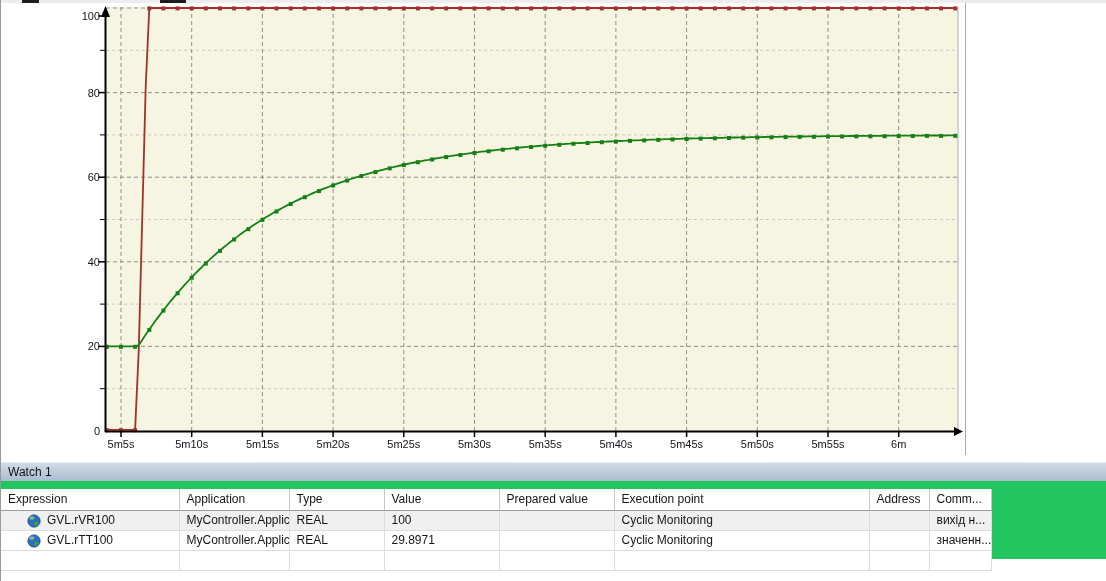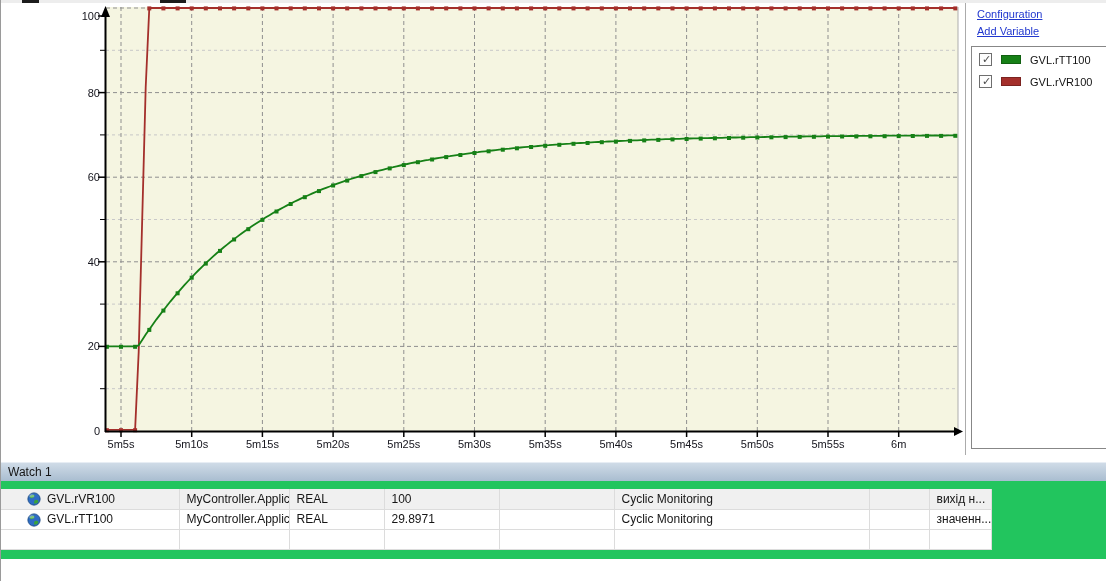--- a/index.html
+++ b/index.html
@@ -249,52 +249,45 @@
         <text x="757.3000000000001" y="445" text-anchor="middle" font-size="11" fill="#14141c">5m50s</text>
         <line x1="828" y1="428" x2="828" y2="434" stroke="#000000" stroke-width="1.5"></line>
         <text x="828" y="445" text-anchor="middle" font-size="11" fill="#14141c">5m55s</text>
         <line x1="898.7" y1="428" x2="898.7" y2="434" stroke="#000000" stroke-width="1.5"></line>
         <text x="898.7" y="445" text-anchor="middle" font-size="11" fill="#14141c">6m</text>
       </svg>
   </div>
 
   <div class="panel-divider"></div>
 
-  <div class="right-panel">
-    <a class="link cfg">Configuration</a>
-    <a class="link addv">Add Variable</a>
-
-    <div class="legend-box">
-      <div class="legend-item">
-        <span class="checkbox checked"></span>
-        <span class="swatch" style="background: rgb(22, 128, 22);"></span>
-        <span class="legend-label">GVL.rTT100</span>
-      </div>
-      <div class="legend-item">
-        <span class="checkbox checked"></span>
-        <span class="swatch" style="background: rgb(164, 47, 43);"></span>
-        <span class="legend-label">GVL.rVR100</span>
-      </div>
-    </div>
-  </div>
 
   <div class="watch-panel">
     <div class="watch-title">Watch 1</div>
     <table class="watch-table">
       <colgroup>
         <col style="width:178px">
           <col style="width:110px">
           <col style="width:95px">
           <col style="width:115px">
         <col style="width:115px">
           <col style="width:255px">
           <col style="width:60px">
           <col style="width:62px">
       </colgroup>
       <tbody>
+          <tr>
+        <th>Expression</th>
+        <th>Application</th>
+        <th>Type</th>
+        <th>Value</th>
+        <th>Prepared value</th>
+        <th>Execution point</th>
+        <th>Address</th>
+        <th>Comm...</th>
+      </tr>
       <tr class="hl">
         <td class="expr-cell">
           <svg class="globe" viewBox="0 0 16 16">
             <circle cx="8" cy="8" r="7" fill="#2e6cc4" stroke="#184a86" stroke-width="1"></circle>
             <path d="M3 5 Q6 2 9 4 Q8 7 5 7 Q3 7 3 5 Z" fill="#3aa33a"></path>
             <path d="M9 9 Q13 8 13 11 Q11 14 8 13 Q8 10 9 9 Z" fill="#3aa33a"></path>
             <ellipse cx="5.5" cy="4.5" rx="3" ry="1.8" fill="#ffffff" opacity="0.35"></ellipse>
           </svg>
           <span class="expr-text">GVL.rVR100</span>
         </td>

